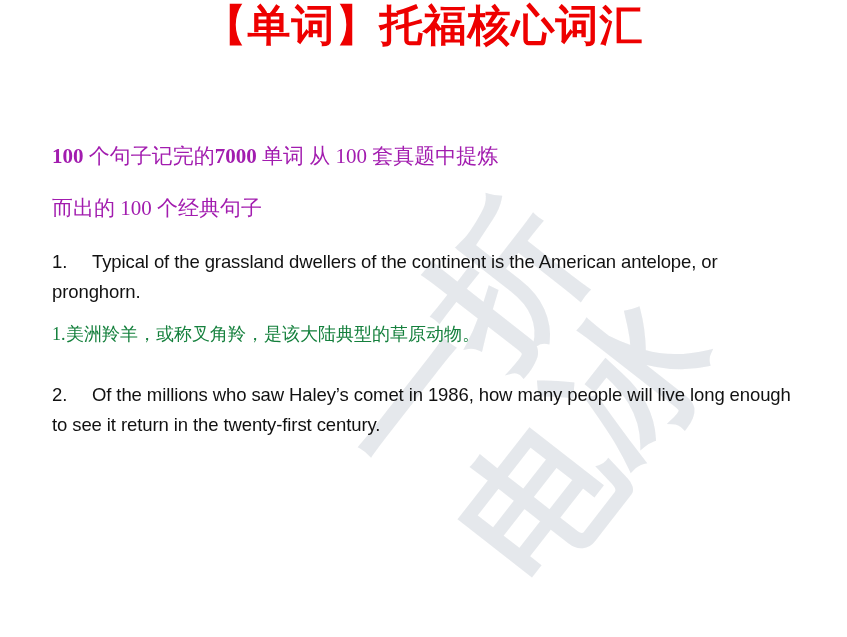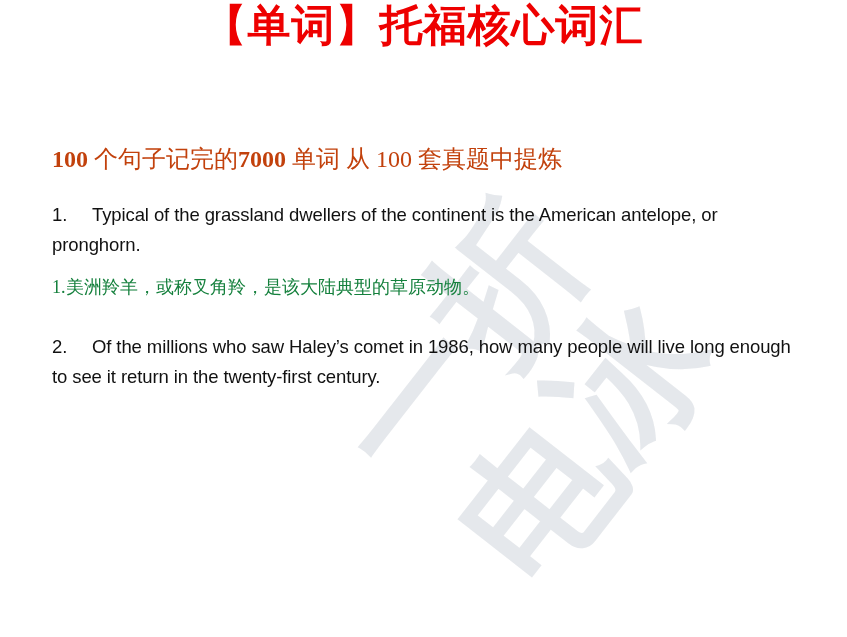--- a/index.html
+++ b/index.html
@@ -56,22 +56,22 @@
     line-height: 1.2;
   }
 
   .body-block {
     padding: 0 52px;
     margin-top: 86px;
   }
 
   .intro-line {
     font-family: "Liberation Serif", serif;
-    font-size: 24px;
-    color: #c2410c;
+    font-size: 21px;
+    color: #a21caf;
     line-height: 1.75;
     margin: 0 0 16px 0;
   }
   .intro-line .b {
     font-weight: 700;
   }
 
   .item {
     margin-top: 20px;
   }
@@ -126,20 +126,21 @@
   <div class="content">
 
     <h1 class="doc-title">【单词】托福核心词汇</h1>
 
     <div class="body-block">
 
       <p class="intro-line">
         <span class="b">100</span><span> 个句子记完的</span><span class="b">7000</span><span> 单词   从 </span><span>100</span><span> 套真题中提炼</span>
       </p>
 
+      <p class="intro-line">而出的 100 个经典句子</p>
 
       <div class="item">
         <p class="item-en">
           <span class="item-num">1.</span><span>Typical of the grassland dwellers of the continent is the American antelope, or pronghorn.</span>
         </p>
         <p class="item-zh">
           <span class="zh-num">1.</span><span>美洲羚羊，或称叉角羚，是该大陆典型的草原动物。</span>
         </p>
       </div>
 

